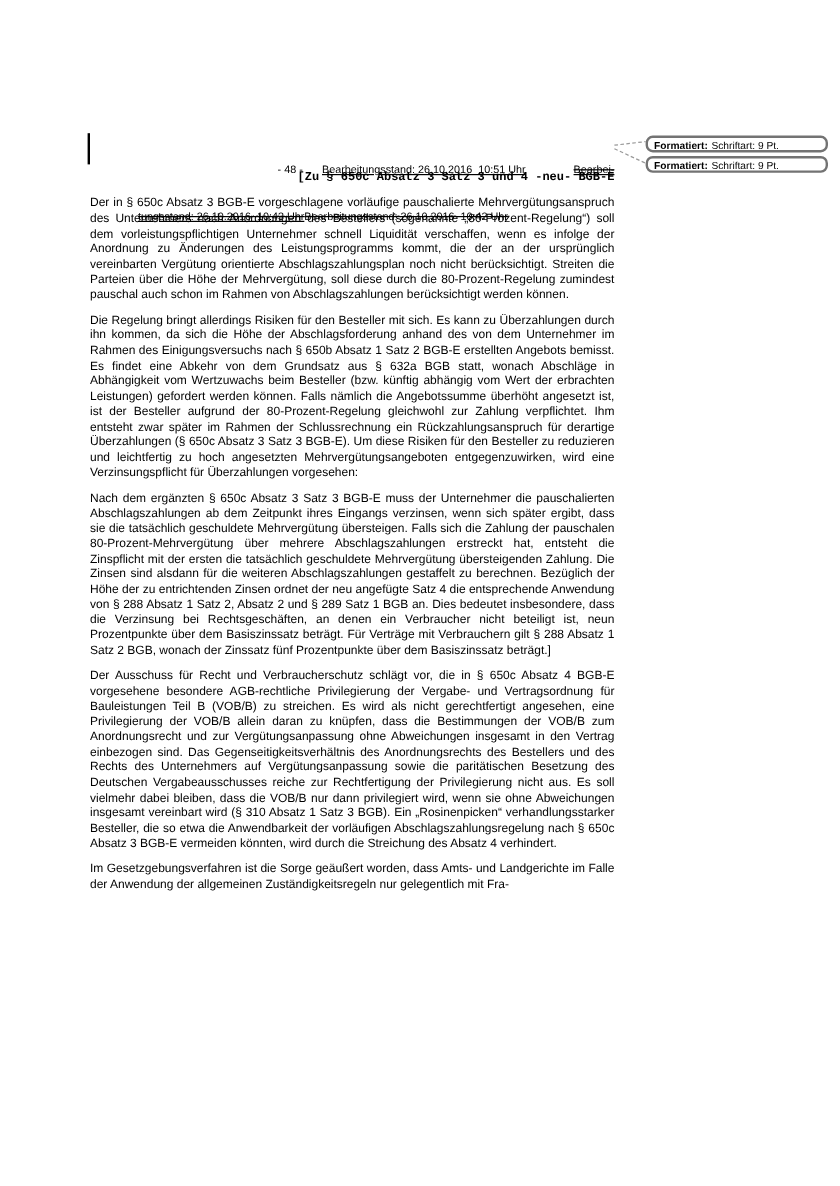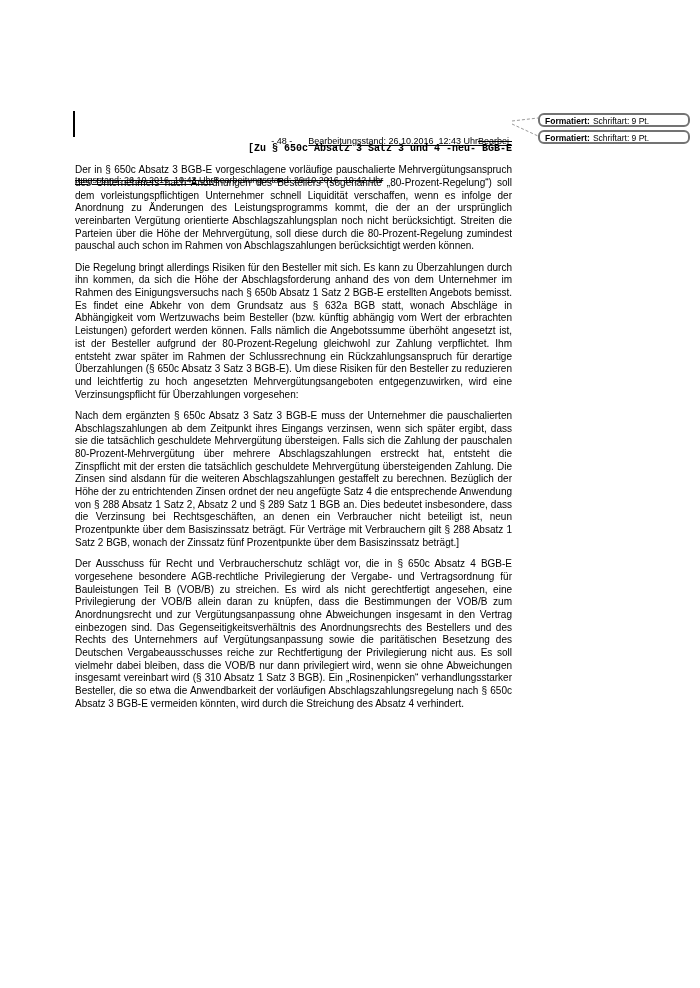--- a/index.html
+++ b/index.html
@@ -10,21 +10,21 @@
   }
   
   .change-bar{position:absolute;left:73px;top:111px;width:2px;height:26px;background:#000;}
   
   .hdr{position:absolute;left:75px;top:109px;width:437px;font-size:9px;line-height:13px;white-space:pre-wrap;}
   .hdr-line1{text-align:right;}
   .hdr-line2{text-align:left;}
   .pagenum{margin-right:16px;}
   .ins{text-decoration:underline;}
   .del{text-decoration:line-through;}
-  .insdel{text-decoration:underline line-through;}
+  .insdel{text-decoration:underline line-through;padding-left:40px;}
   
   .comment{
     position:absolute;left:538px;width:152px;height:14px;box-sizing:border-box;
     border:2px solid #737373;border-radius:6px;background:#fff;
     font-size:8.5px;line-height:12px;padding:0 5px;white-space:nowrap;overflow:hidden;
   }
   .comment .lbl{font-weight:bold;}
   .comment .txt{margin-left:3px;}
   #comment-1{top:113px;}
   #comment-2{top:130px;}
@@ -38,34 +38,35 @@
   .content h2{font-size:10px;font-weight:bold;margin:0 0 8.5px 0;text-align:right;line-height:12.7px;font-family:Liberation Mono, monospace;}
 </style>
 </head>
 <body>
 
 <div class="page">
 
   <div class="change-bar"></div>
 
   <div class="hdr">
-    <div class="hdr-line1"><span class="pagenum">- 48 -</span><span class="ins">Bearbeitungsstand: 26.10.2016  12:43 Uhr</span><span class="insdel">Bearbei-</span></div>
+    <div class="hdr-line1"><span class="pagenum">- 48 -</span><span class="ins">Bearbeitungsstand: 26.10.2016  10:51 Uhr</span><span class="insdel">Bearbei-</span></div>
     <div class="hdr-line2"><span class="insdel">tungsstand: 26.10.2016  10:43 Uhr</span><span class="del">Bearbeitungsstand: 26.10.2016  10:42 Uhr</span></div>
   </div>
 
   <svg class="connectors" viewBox="0 0 40 32" xmlns="http://www.w3.org/2000/svg">
     <path d="M7 11 L33 8" stroke="#999999" stroke-width="1" stroke-dasharray="3 2" fill="none"></path>
     <path d="M7 14 L33 26" stroke="#999999" stroke-width="1" stroke-dasharray="3 2" fill="none"></path>
   </svg>
 
   <div class="comment" id="comment-1"><span class="lbl">Formatiert:</span><span class="txt">Schriftart: 9 Pt.</span></div>
 
   <div class="comment" id="comment-2"><span class="lbl">Formatiert:</span><span class="txt">Schriftart: 9 Pt.</span></div>
 
   <div class="content">
     <h2>[Zu § 650c Absatz 3 Satz 3 und 4 -neu- BGB-E</h2>
     <p>Der in § 650c Absatz 3 BGB-E vorgeschlagene vorläufige pauschalierte Mehrvergütungs­anspruch des Unternehmers nach Anordnungen des Bestellers (sogenannte „80-Prozent-Regelung“) soll dem vorleistungspflichtigen Unternehmer schnell Liquidität verschaffen, wenn es infolge der Anordnung zu Änderungen des Leistungsprogramms kommt, die der an der ursprünglich vereinbarten Vergütung orientierte Abschlagszahlungsplan noch nicht berücksichtigt. Streiten die Parteien über die Höhe der Mehrvergütung, soll diese durch die 80-Prozent-Regelung zumindest pauschal auch schon im Rahmen von Abschlagszah­lungen berücksichtigt werden können.</p>
     <p>Die Regelung bringt allerdings Risiken für den Besteller mit sich. Es kann zu Überzahlun­gen durch ihn kommen, da sich die Höhe der Abschlagsforderung anhand des von dem Unternehmer im Rahmen des Einigungsversuchs nach § 650b Absatz 1 Satz 2 BGB-E erstellten Angebots bemisst. Es findet eine Abkehr von dem Grundsatz aus § 632a BGB statt, wonach Abschläge in Abhängigkeit vom Wertzuwachs beim Besteller (bzw. künftig abhängig vom Wert der erbrachten Leistungen) gefordert werden können. Falls nämlich die Angebotssumme überhöht angesetzt ist, ist der Besteller aufgrund der 80-Prozent-Regelung gleichwohl zur Zahlung verpflichtet. Ihm entsteht zwar später im Rahmen der Schlussrechnung ein Rückzahlungsanspruch für derartige Überzahlungen (§ 650c Ab­satz 3 Satz 3 BGB-E). Um diese Risiken für den Besteller zu reduzieren und leichtfertig zu hoch angesetzten Mehrvergütungsangeboten entgegenzuwirken, wird eine Verzinsungs­pflicht für Überzahlungen vorgesehen:</p>
     <p>Nach dem ergänzten § 650c Absatz 3 Satz 3 BGB-E muss der Unternehmer die pauscha­lierten Abschlagszahlungen ab dem Zeitpunkt ihres Eingangs verzinsen, wenn sich später ergibt, dass sie die tatsächlich geschuldete Mehrvergütung übersteigen. Falls sich die Zahlung der pauschalen 80-Prozent-Mehrvergütung über mehrere Abschlagszahlungen erstreckt hat, entsteht die Zinspflicht mit der ersten die tatsächlich geschuldete Mehrver­gütung übersteigenden Zahlung. Die Zinsen sind alsdann für die weiteren Abschlagszah­lungen gestaffelt zu berechnen. Bezüglich der Höhe der zu entrichtenden Zinsen ordnet der neu angefügte Satz 4 die entsprechende Anwendung von § 288 Absatz 1 Satz 2, Ab­satz 2 und § 289 Satz 1 BGB an. Dies bedeutet insbesondere, dass die Verzinsung bei Rechtsgeschäften, an denen ein Verbraucher nicht beteiligt ist, neun Prozentpunkte über dem Basiszinssatz beträgt. Für Verträge mit Verbrauchern gilt § 288 Absatz 1 Satz 2 BGB, wonach der Zinssatz fünf Prozentpunkte über dem Basiszinssatz beträgt.]</p>
     <p>Der Ausschuss für Recht und Verbraucherschutz schlägt vor, die in § 650c Absatz 4 BGB-E vorgesehene besondere AGB-rechtliche Privilegierung der Vergabe- und Vertragsord­nung für Bauleistungen Teil B (VOB/B) zu streichen. Es wird als nicht gerechtfertigt ange­sehen, eine Privilegierung der VOB/B allein daran zu knüpfen, dass die Bestimmungen der VOB/B zum Anordnungsrecht und zur Vergütungsanpassung ohne Abweichungen insgesamt in den Vertrag einbezogen sind. Das Gegenseitigkeitsverhältnis des Anord­nungsrechts des Bestellers und des Rechts des Unternehmers auf Vergütungsanpassung sowie die paritätischen Besetzung des Deutschen Vergabeausschusses reiche zur Recht­fertigung der Privilegierung nicht aus. Es soll vielmehr dabei bleiben, dass die VOB/B nur dann privilegiert wird, wenn sie ohne Abweichungen insgesamt vereinbart wird (§ 310 Absatz 1 Satz 3 BGB). Ein „Rosinenpicken“ verhandlungsstarker Besteller, die so etwa die Anwendbarkeit der vorläufigen Abschlagszahlungsregelung nach § 650c Absatz 3 BGB-E vermeiden könnten, wird durch die Streichung des Absatz 4 verhindert.</p>
+    <p>Im Gesetzgebungsverfahren ist die Sorge geäußert worden, dass Amts- und Landgerichte im Falle der Anwendung der allgemeinen Zuständigkeitsregeln nur gelegentlich mit Fra-</p>
   </div>
 
 </div>
 
 </body></html>

